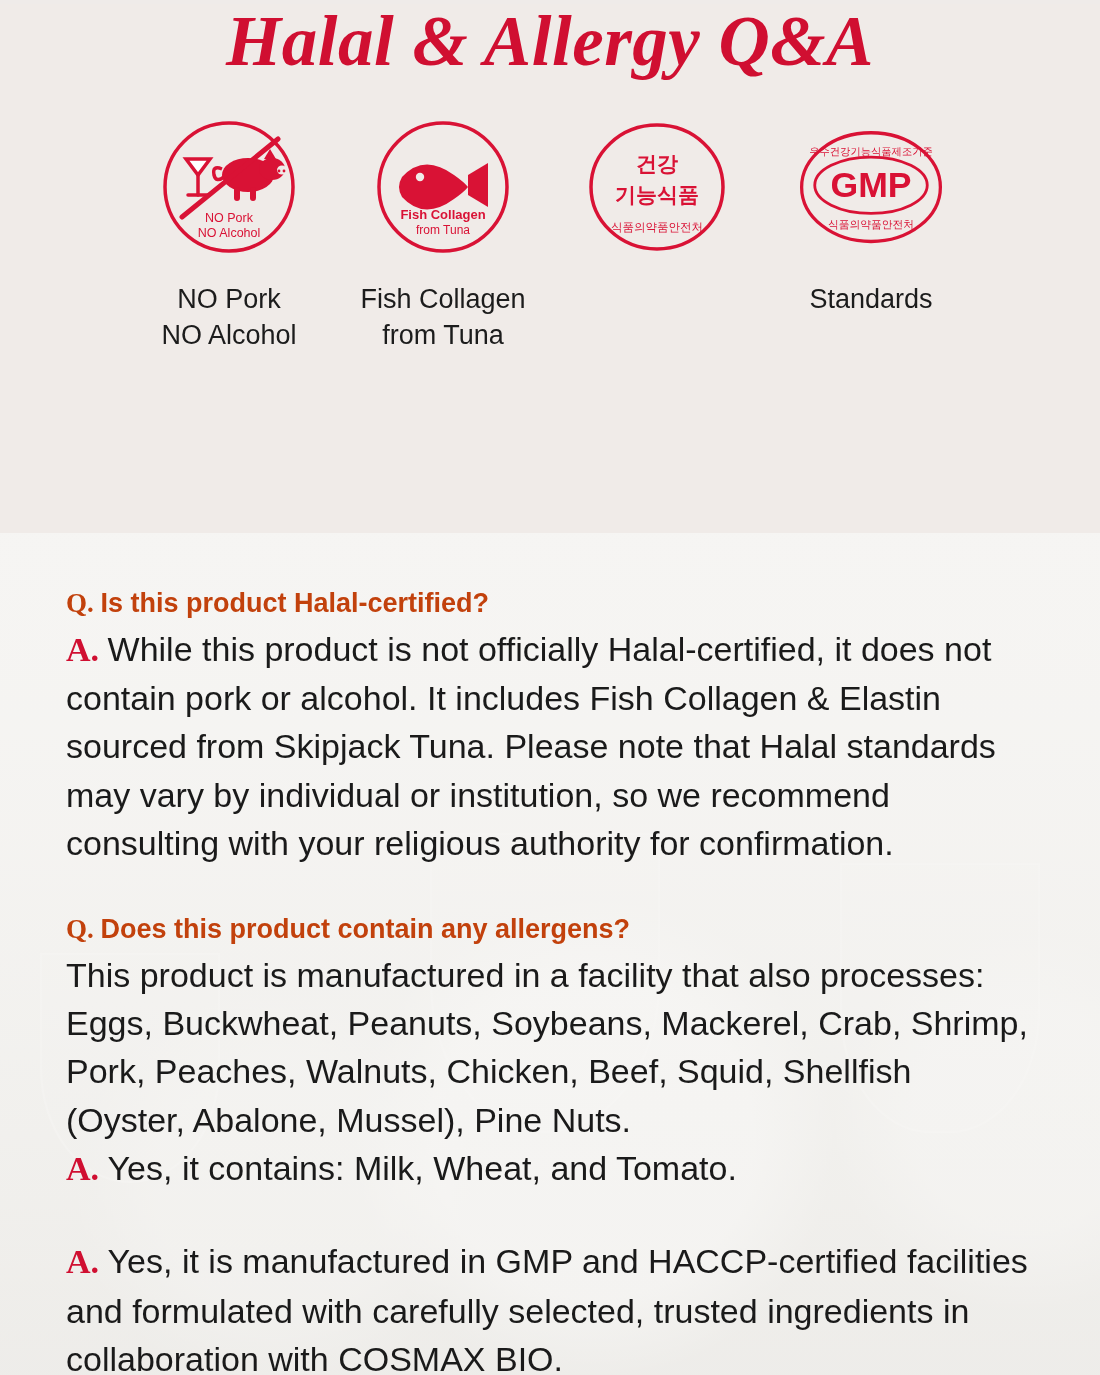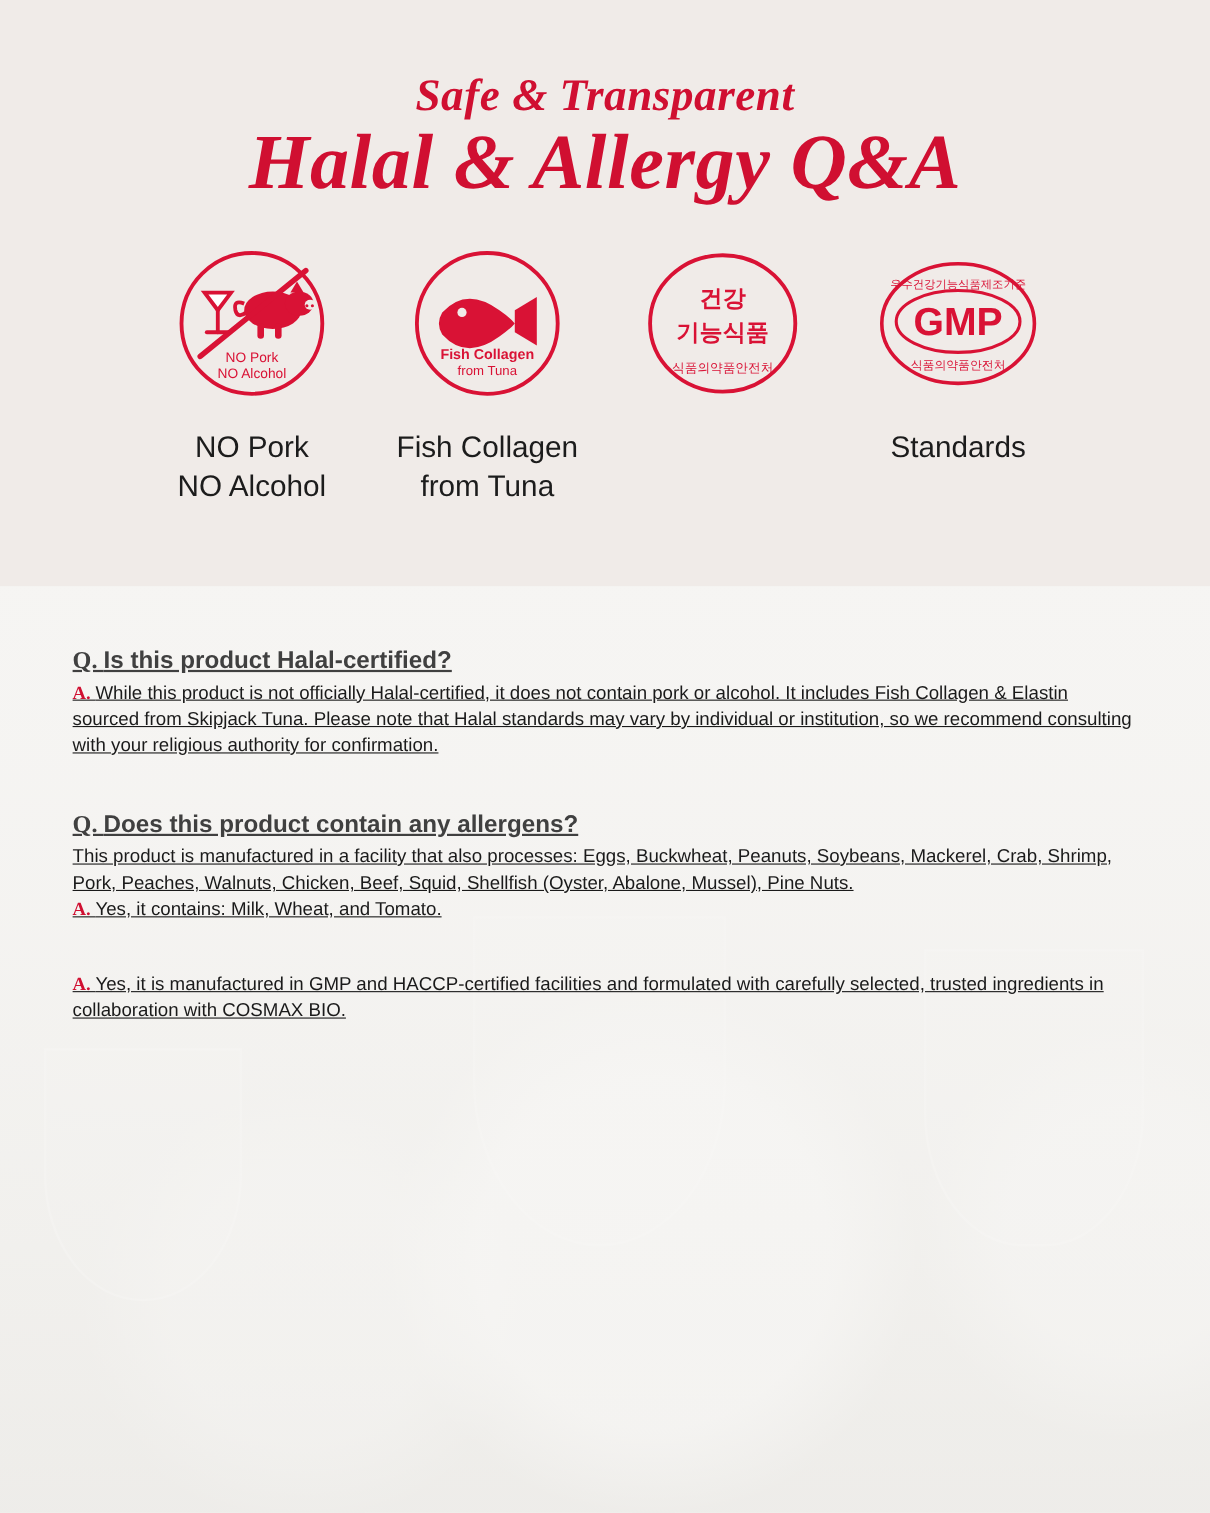--- a/index.html
+++ b/index.html
@@ -104,53 +104,50 @@
     inset: 0;
     background: linear-gradient(180deg, rgba(246,245,243,0.92) 0%, rgba(246,245,243,0.80) 45%, rgba(246,245,243,0.72) 100%);
   }
 
   .faq {
     position: relative;
     padding: 52px 64px 0 66px;
   }
   .qa-block { margin-bottom: 44px; }
   .q-line {
-    font-size: 22px;
-    font-weight: bold;
-    color: #404040;
+    font-size: 27px;
+    font-weight: bold;
+    color: #c2410c;
     line-height: 1.4;
     margin-bottom: 2px;
-    text-decoration: underline;
   }
   .q-mark {
     font-family: "Liberation Serif", serif;
     font-weight: bold;
     font-style: normal;
   }
   .a-line {
-    font-size: 17px;
+    font-size: 34px;
     color: #1a1a1a;
     line-height: 1.42;
-    text-decoration: underline;
   }
   .a-mark {
     font-family: "Liberation Serif", serif;
     color: #d00f31;
     font-weight: bold;
   }
 
   
   .pig-body { fill: #d91235; }
 </style>
 </head>
 <body>
 
 <div class="top">
 
-  <div class="eyebrow">Safe &amp; Transparent</div>
   <div class="headline">Halal &amp; Allergy Q&amp;A</div>
 
   <div class="badges">
 
     <div class="badge">
       <div class="badge-art">
         <svg width="150" height="140" viewBox="0 0 150 140">
           <circle cx="75" cy="68" r="64" fill="none" stroke="#d91235" stroke-width="3.5"></circle>
 
           <g stroke="#d91235" stroke-width="3.5" fill="none" stroke-linecap="round">

